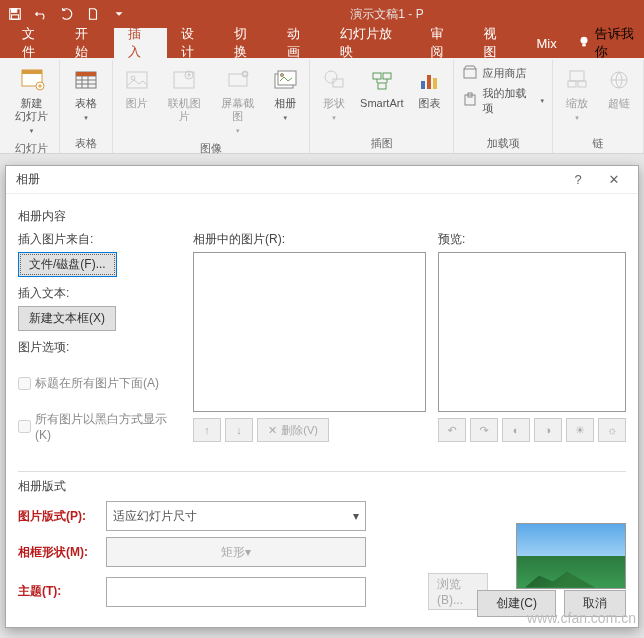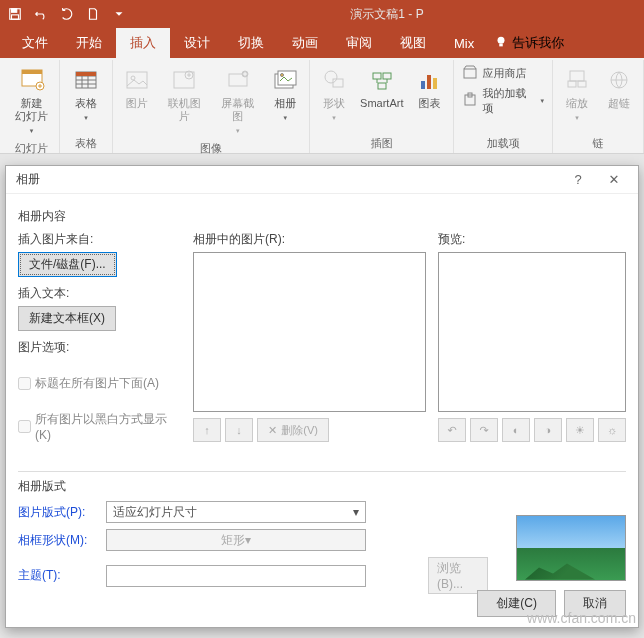--- a/index.html
+++ b/index.html
@@ -55,22 +55,22 @@
 .checkbox-row { display: flex; align-items: center; gap: 4px; margin: 19px 0; font-size: 12px; color: #888; }
 .checkbox-row input { width: 13px; height: 13px; }
 
 .tool-row { display: flex; gap: 4px; margin-top: 6px; }
 .tool-btn { width: 28px; height: 24px; background: #f0f0f0; border: 1px solid #ccc; display: flex; align-items: center; justify-content: center; color: #aaa; font-size: 11px; }
 .tool-btn.wide { width: auto; padding: 0 10px; gap: 4px; }
 
 .divider { border: none; border-top: 1px solid #ddd; margin: 10px 0 6px 0; }
 
 .layout-grid { display: grid; grid-template-columns: 80px 260px 46px 60px 1fr; gap: 6px 8px; align-items: center; }
-.layout-grid label { font-size: 12px; color: #1d4ed8; }
-.layout-grid .sel { border: 1px solid #ababab; background: #fff; padding: 2px 6px; font-size: 12px; height: 22px; display: flex; align-items: center; justify-content: space-between; color: #555; }
+.layout-grid label { font-size: 12px; color: #b91c1c; font-weight: bold; }
+.layout-grid .sel { border: 1px solid #ababab; background: #fff; padding: 14px 6px; font-size: 12px; height: 22px; display: flex; align-items: center; justify-content: space-between; color: #555; }
 .sel.disabled { background: #f4f4f4; color: #aaa; justify-content: center; }
 
 .thumb { width: 110px; height: 66px; background: linear-gradient(to bottom, #5ba8e8 0%, #9dd0f5 50%, #2b7a3e 50%, #3a9b52 100%); border: 1px solid #999; position: relative; grid-row: span 3; justify-self: end; }
 .thumb::after { content:""; position:absolute; bottom:0; left:8px; right:30px; height:20px; background: linear-gradient(135deg, #1b5d2a 0%, #2d7a3a 60%); clip-path: polygon(0 100%, 20% 40%, 40% 70%, 60% 20%, 80% 60%, 100% 100%); }
 
 .dialog-footer { position: absolute; bottom: 10px; right: 12px; display: flex; gap: 8px; }
 .dialog-footer .btn { margin: 0; padding: 4px 18px; }
 
 .watermark { position: absolute; bottom: 12px; right: 8px; font-size: 14px; color: #bdbdbd; z-index: 100; }
 </style>
@@ -108,20 +108,21 @@
   <div class="title-center">演示文稿1 - P</div>
 </div>
 
 <div class="ribbon-tabs">
   <div class="ribbon-tab">文件</div>
   <div class="ribbon-tab">开始</div>
   <div class="ribbon-tab active">插入</div>
   <div class="ribbon-tab">设计</div>
   <div class="ribbon-tab">切换</div>
   <div class="ribbon-tab">动画</div>
+  <div class="ribbon-tab">幻灯片放映</div>
   <div class="ribbon-tab">审阅</div>
   <div class="ribbon-tab">视图</div>
   <div class="ribbon-tab">Mix</div>
   <div class="tell-me">
     <span><svg width="14" height="14" viewBox="0 0 16 16" fill="#fff">
           <circle cx="8" cy="6" r="4"></circle>
           <rect x="6" y="10" width="4" height="3"></rect>
         </svg></span>
     <span>告诉我你</span>
   </div>

